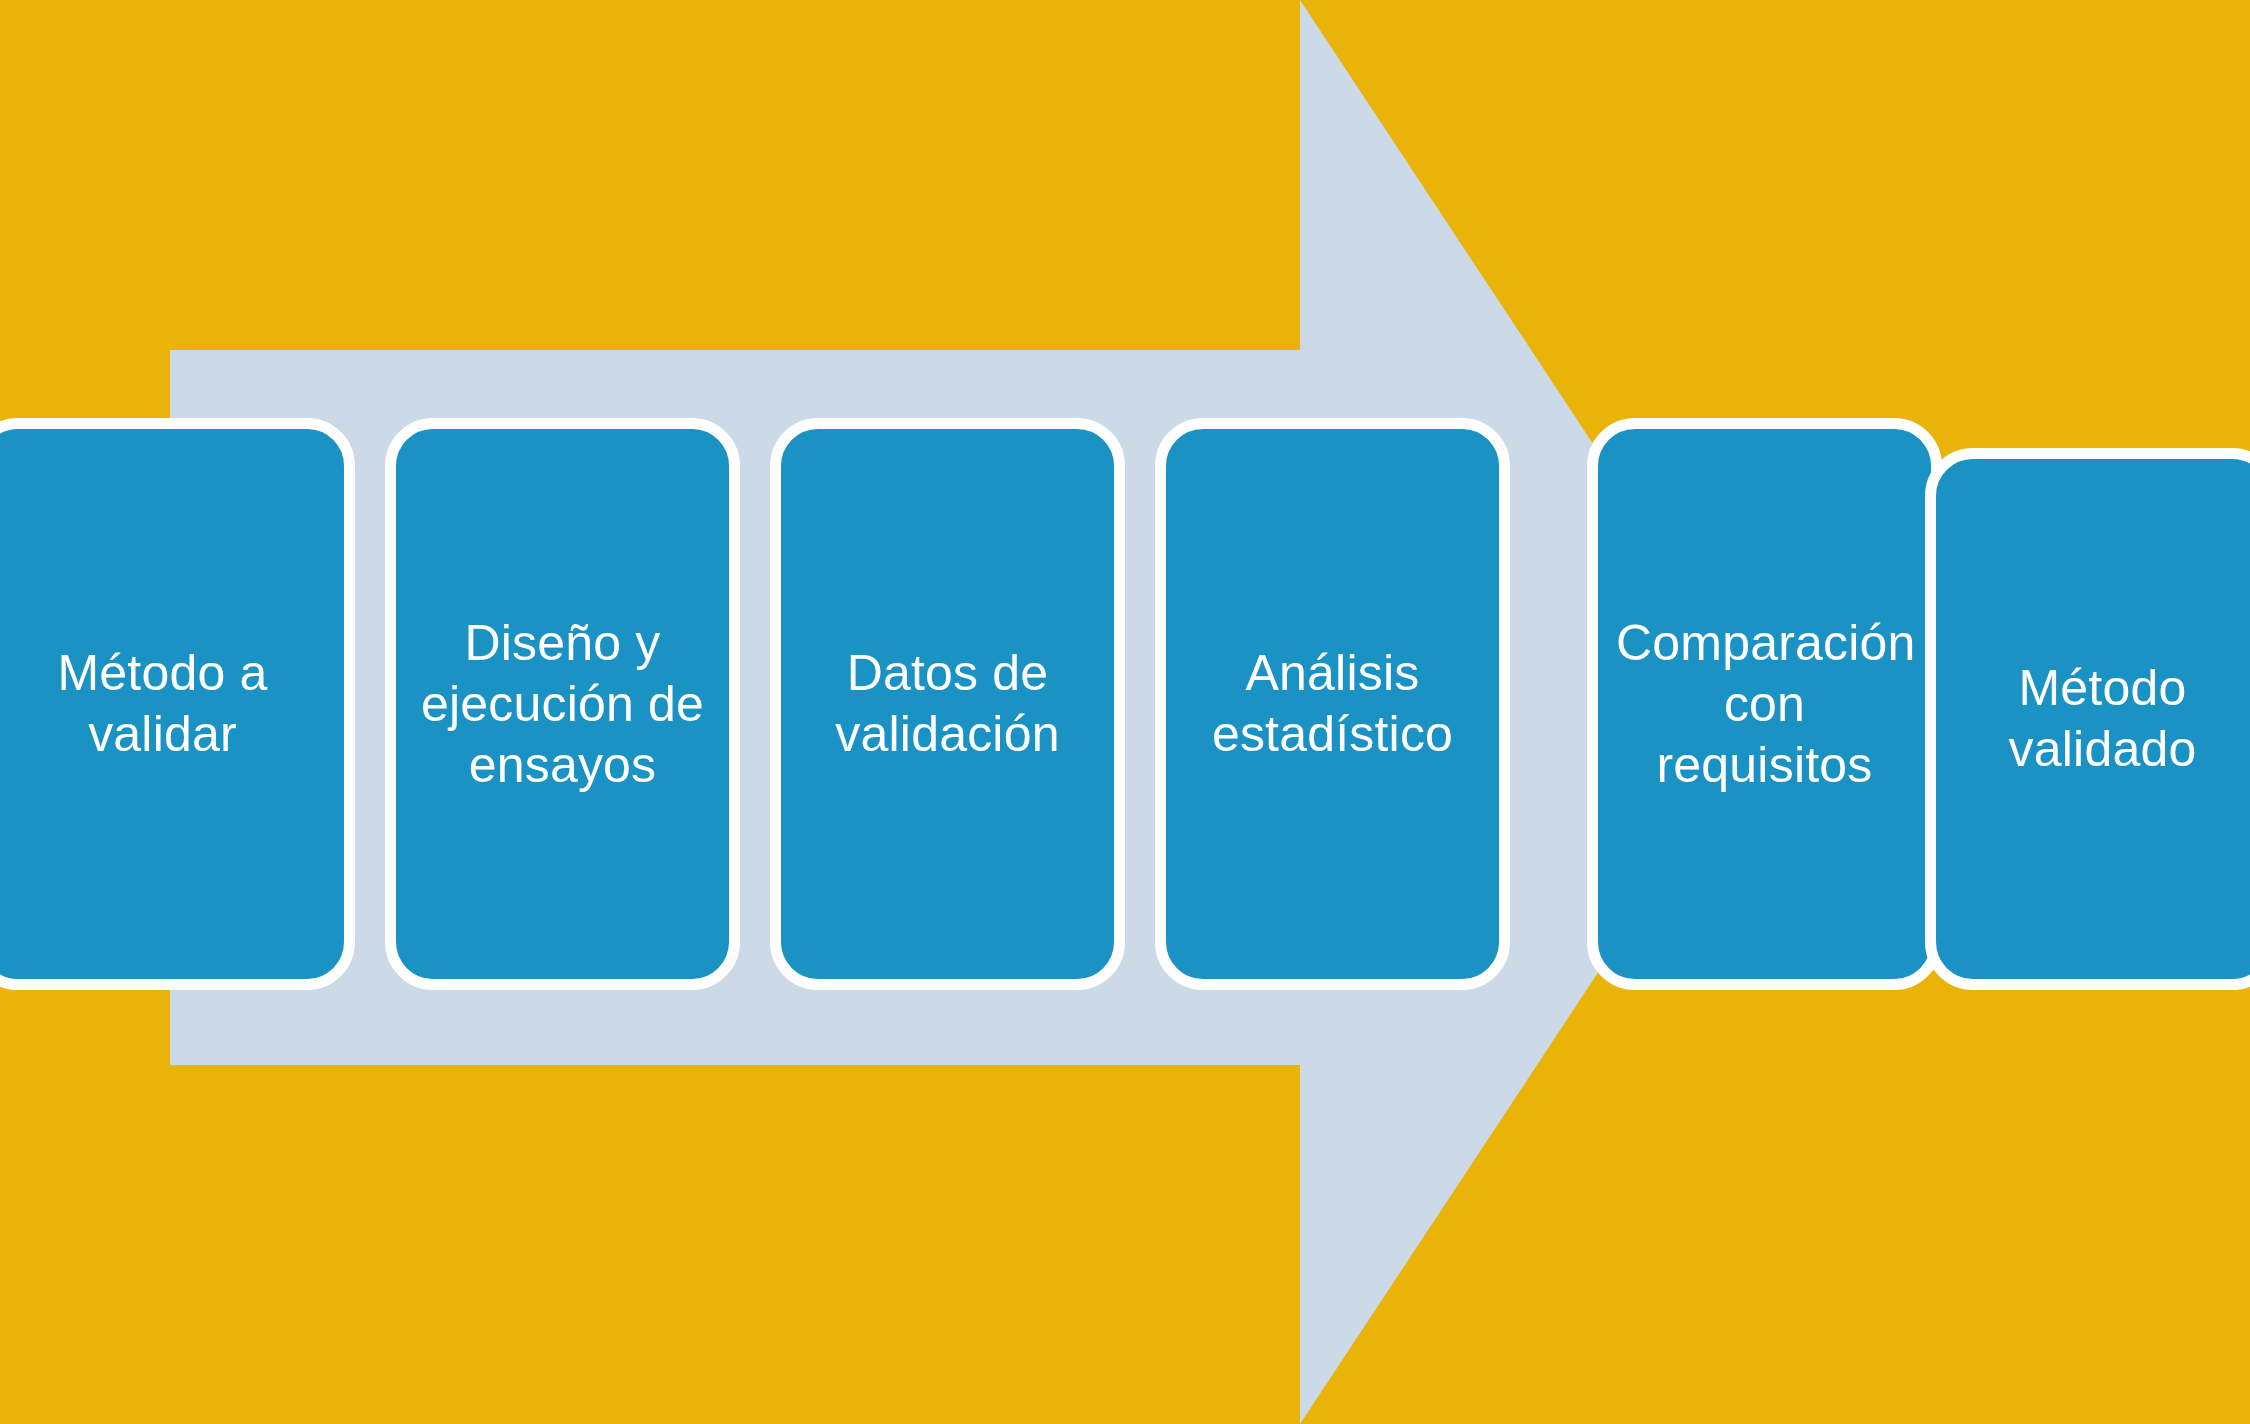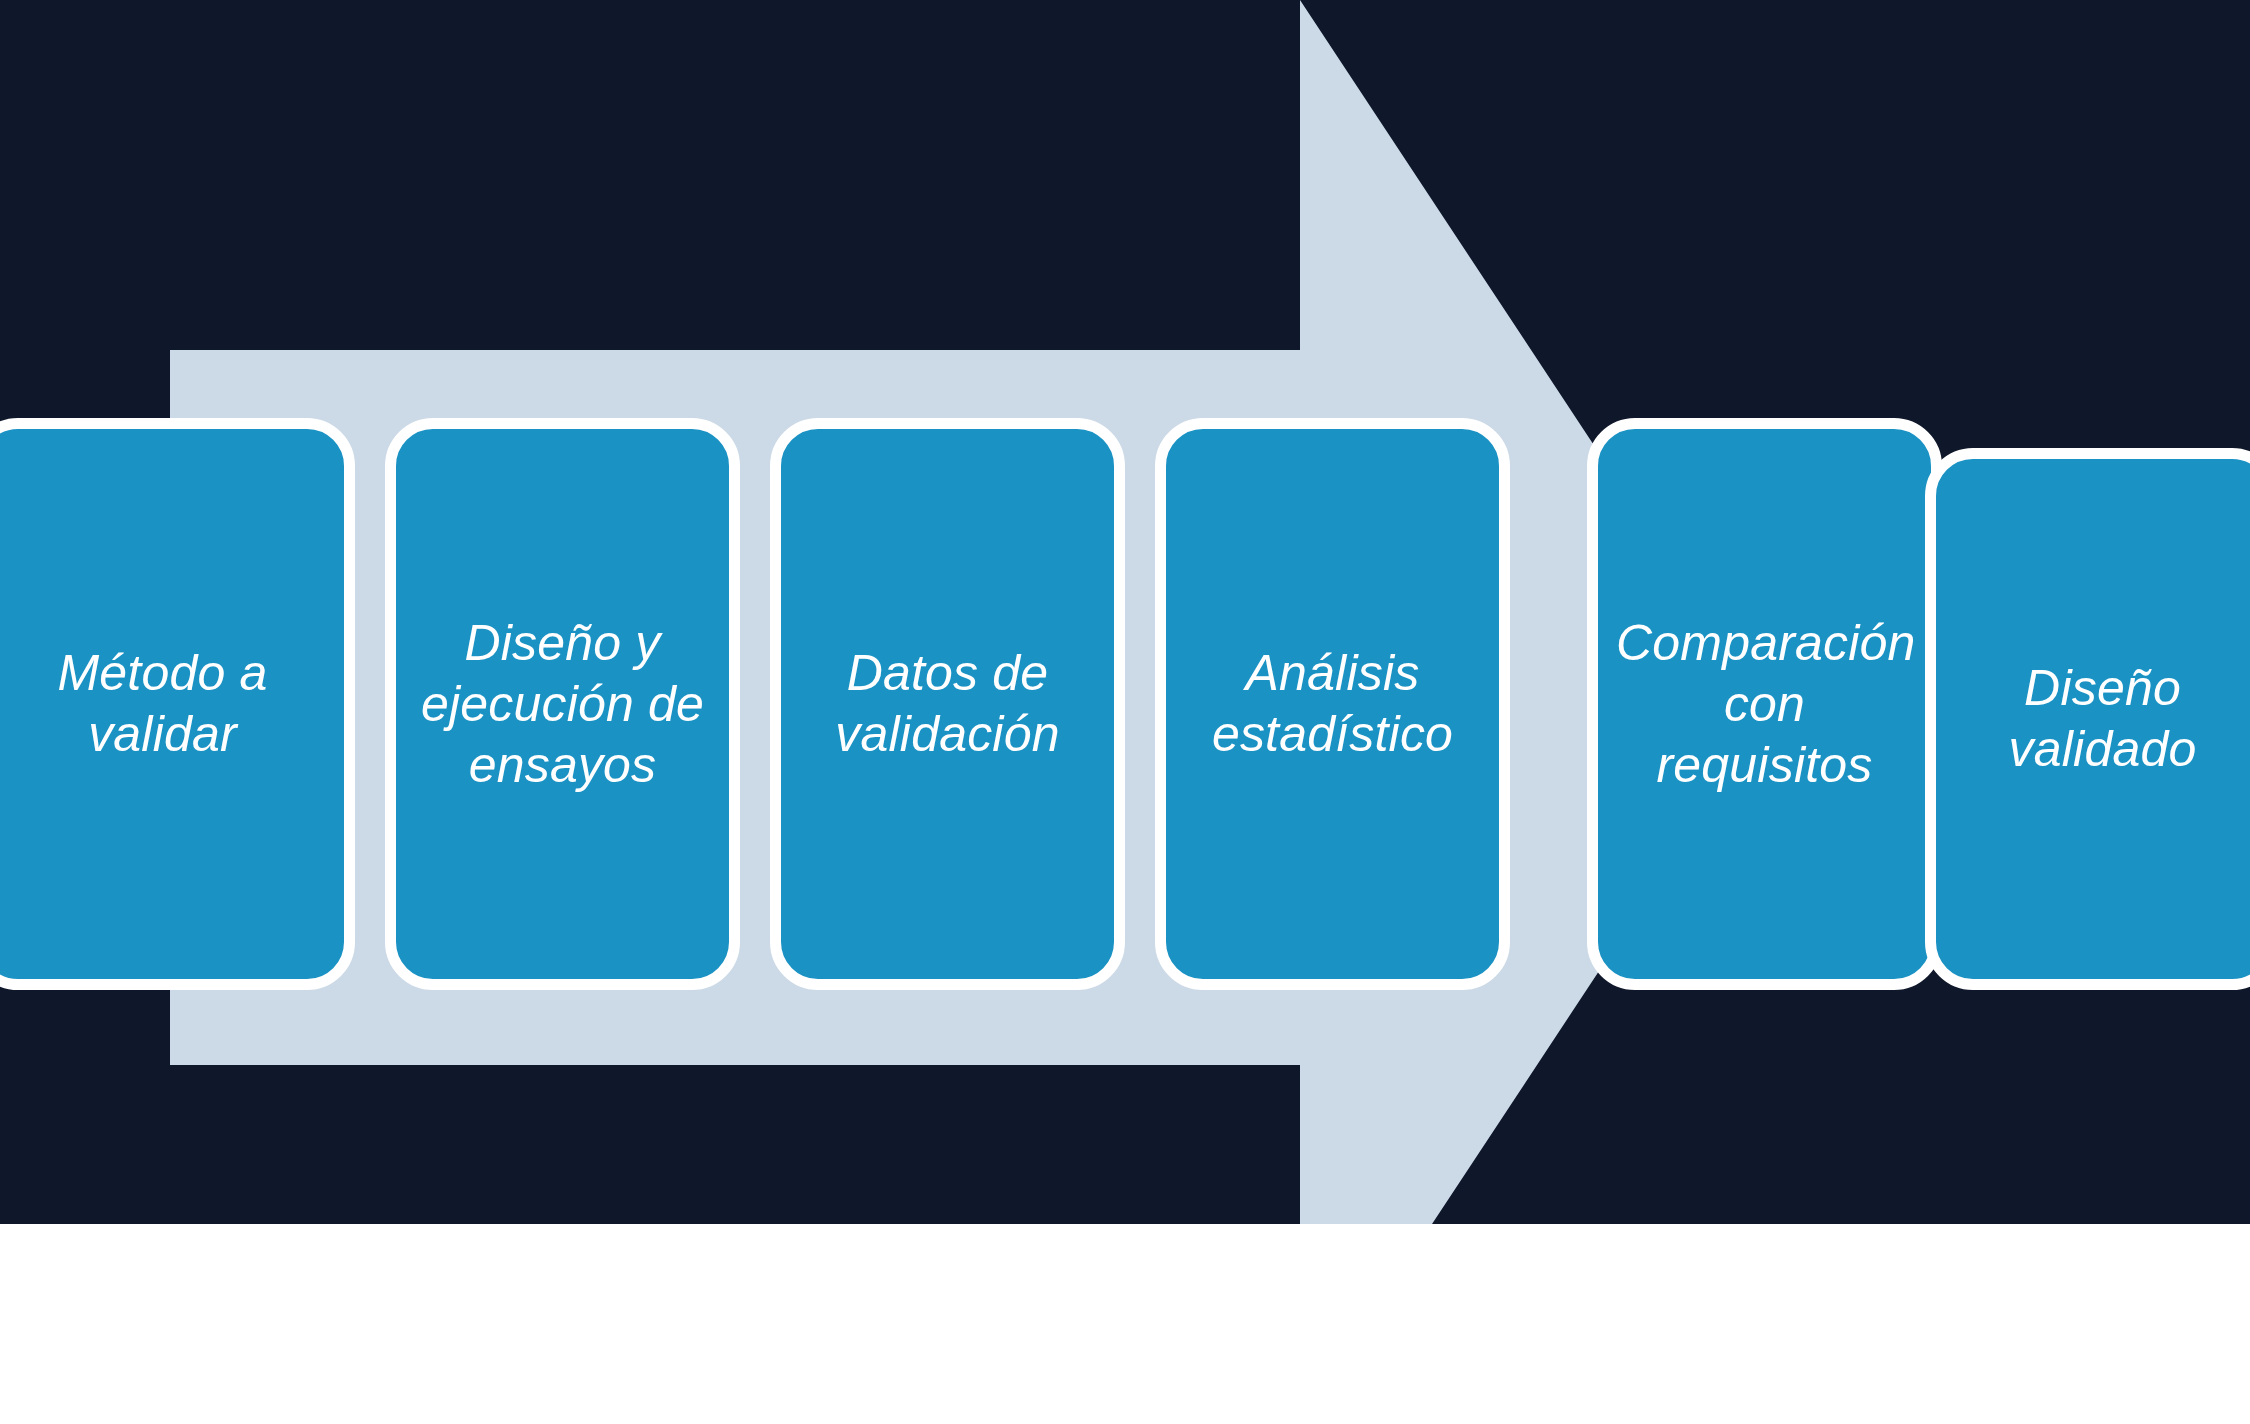--- a/index.html
+++ b/index.html
@@ -3,25 +3,24 @@
 <meta charset="utf-8">
 <style>
   html, body {
     margin: 0;
     padding: 0;
     background: #ffffff;
   }
   #canvas {
     position: relative;
     width: 2250px;
-    height: 1224px;
-    background: #0f172a;
+    height: 1424px;
+    background: #eab308;
     overflow: hidden;
     font-family: "Liberation Sans", sans-serif;
-    font-style: italic;
   }
   #arrow-layer {
     position: absolute;
     left: 0;
     top: 0;
     width: 2250px;
     height: 1424px;
   }
   .stage-box {
     position: absolute;
@@ -76,17 +75,17 @@
 estadístico</span>
   </div>
 
   <div class="stage-box" style="left:1540px; top:418px; width:355px; height:572px;margin-left:47px;">
     <span class="stage-label">Comparación
 con
 requisitos</span>
   </div>
 
   <div class="stage-box" style="left:1925px; top:448px; width:355px; height:542px;">
-    <span class="stage-label">Diseño
+    <span class="stage-label">Método
 validado</span>
   </div>
 
 </div>
 
 </body></html>

